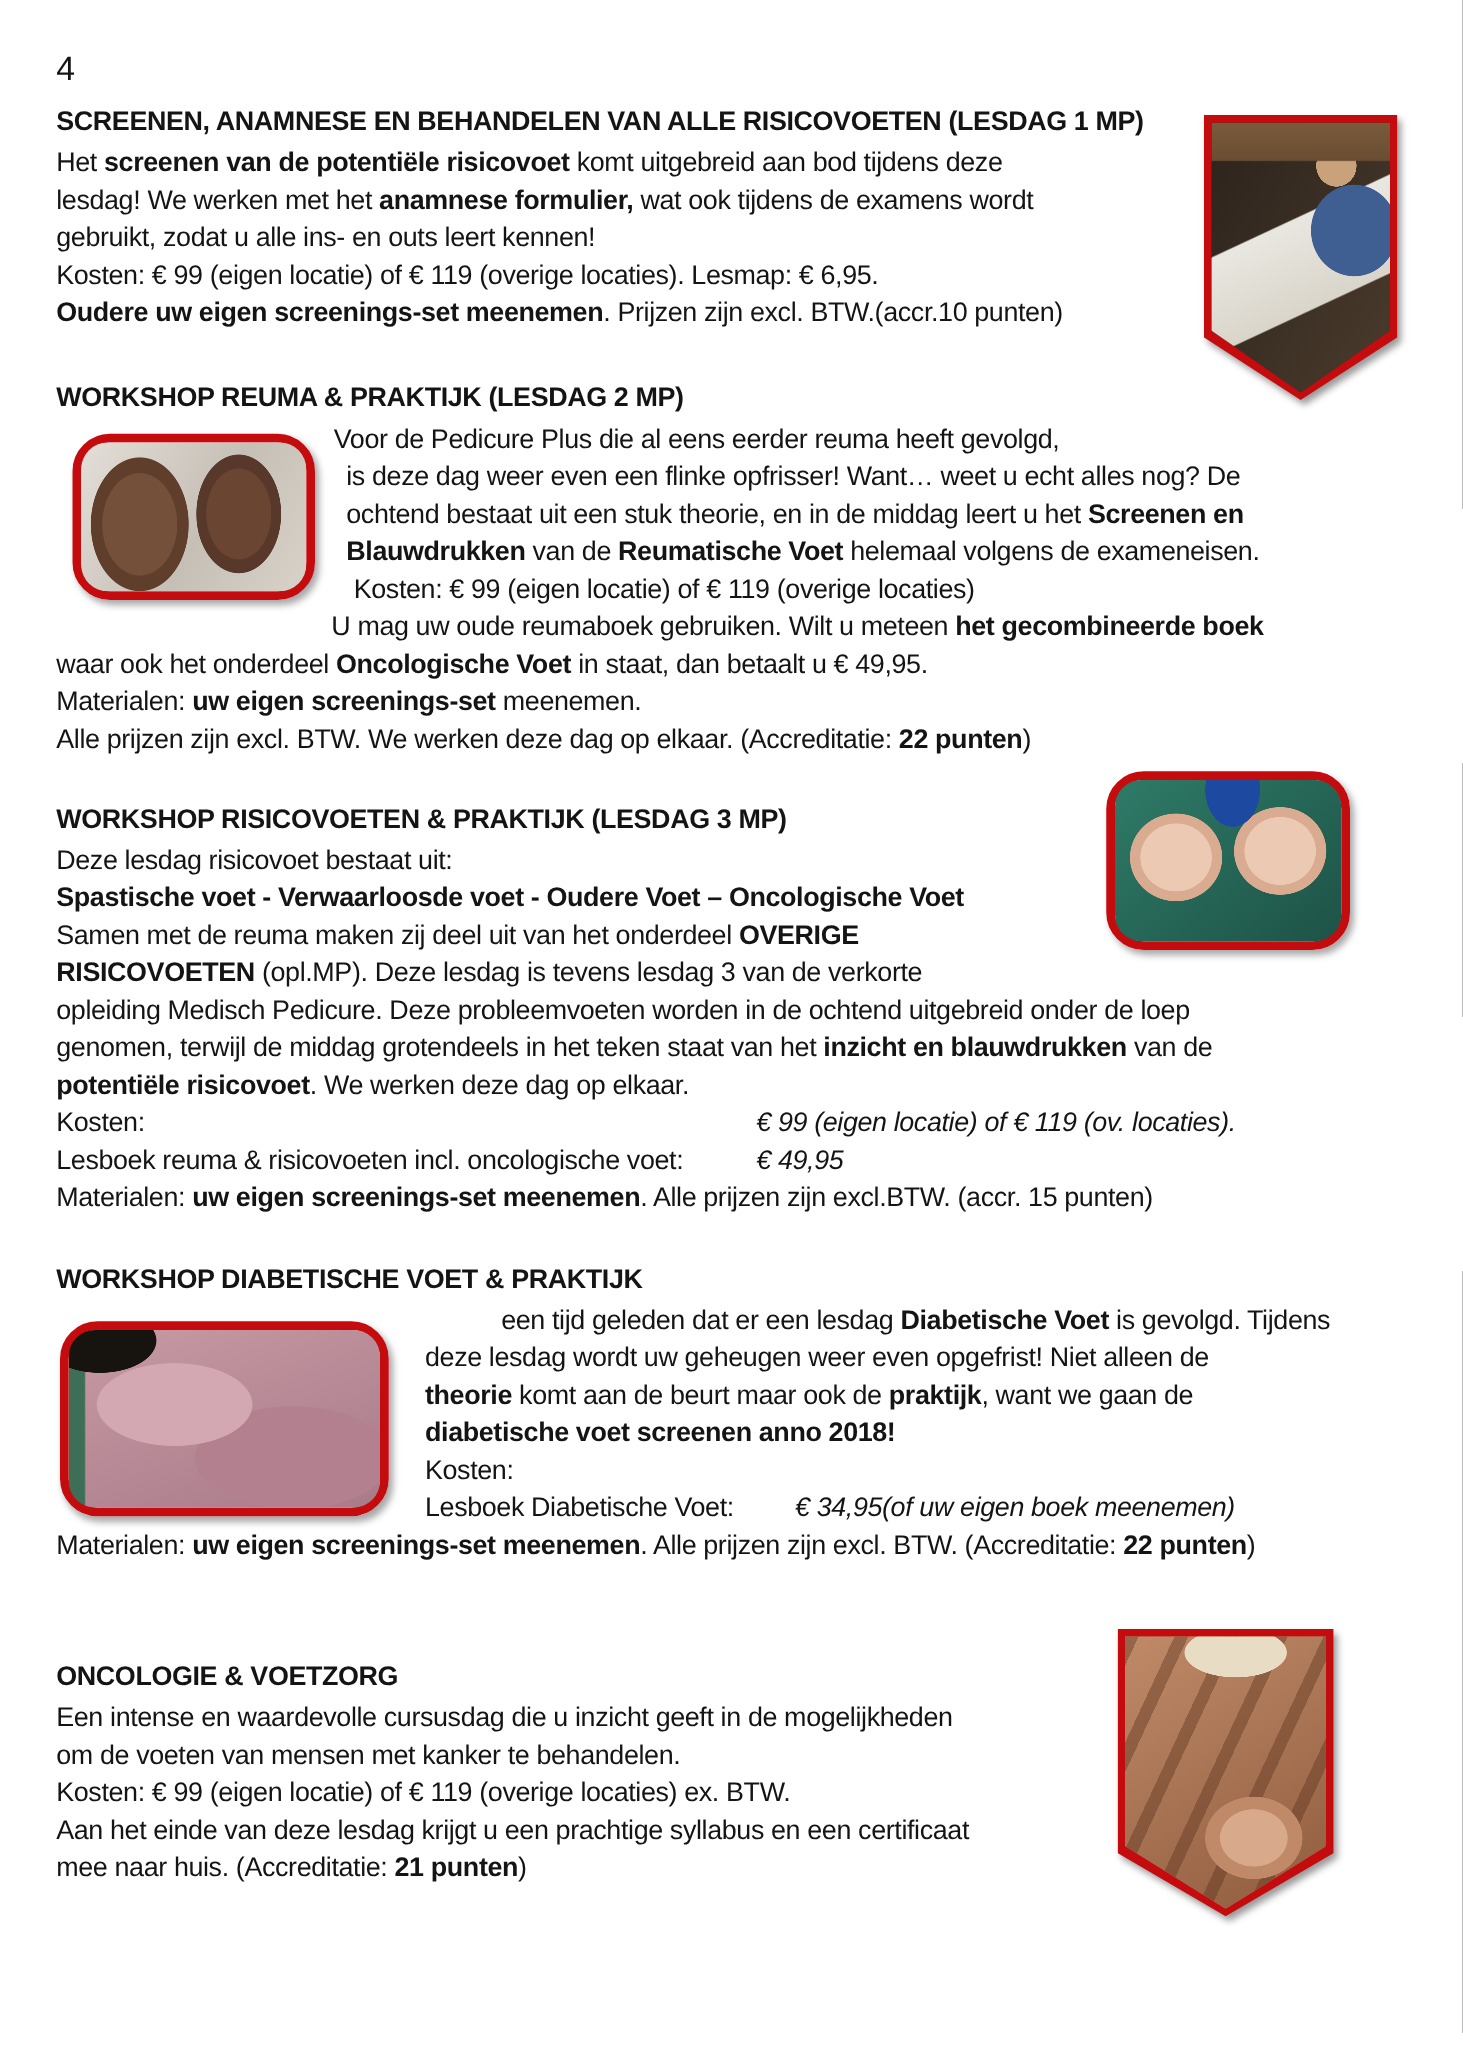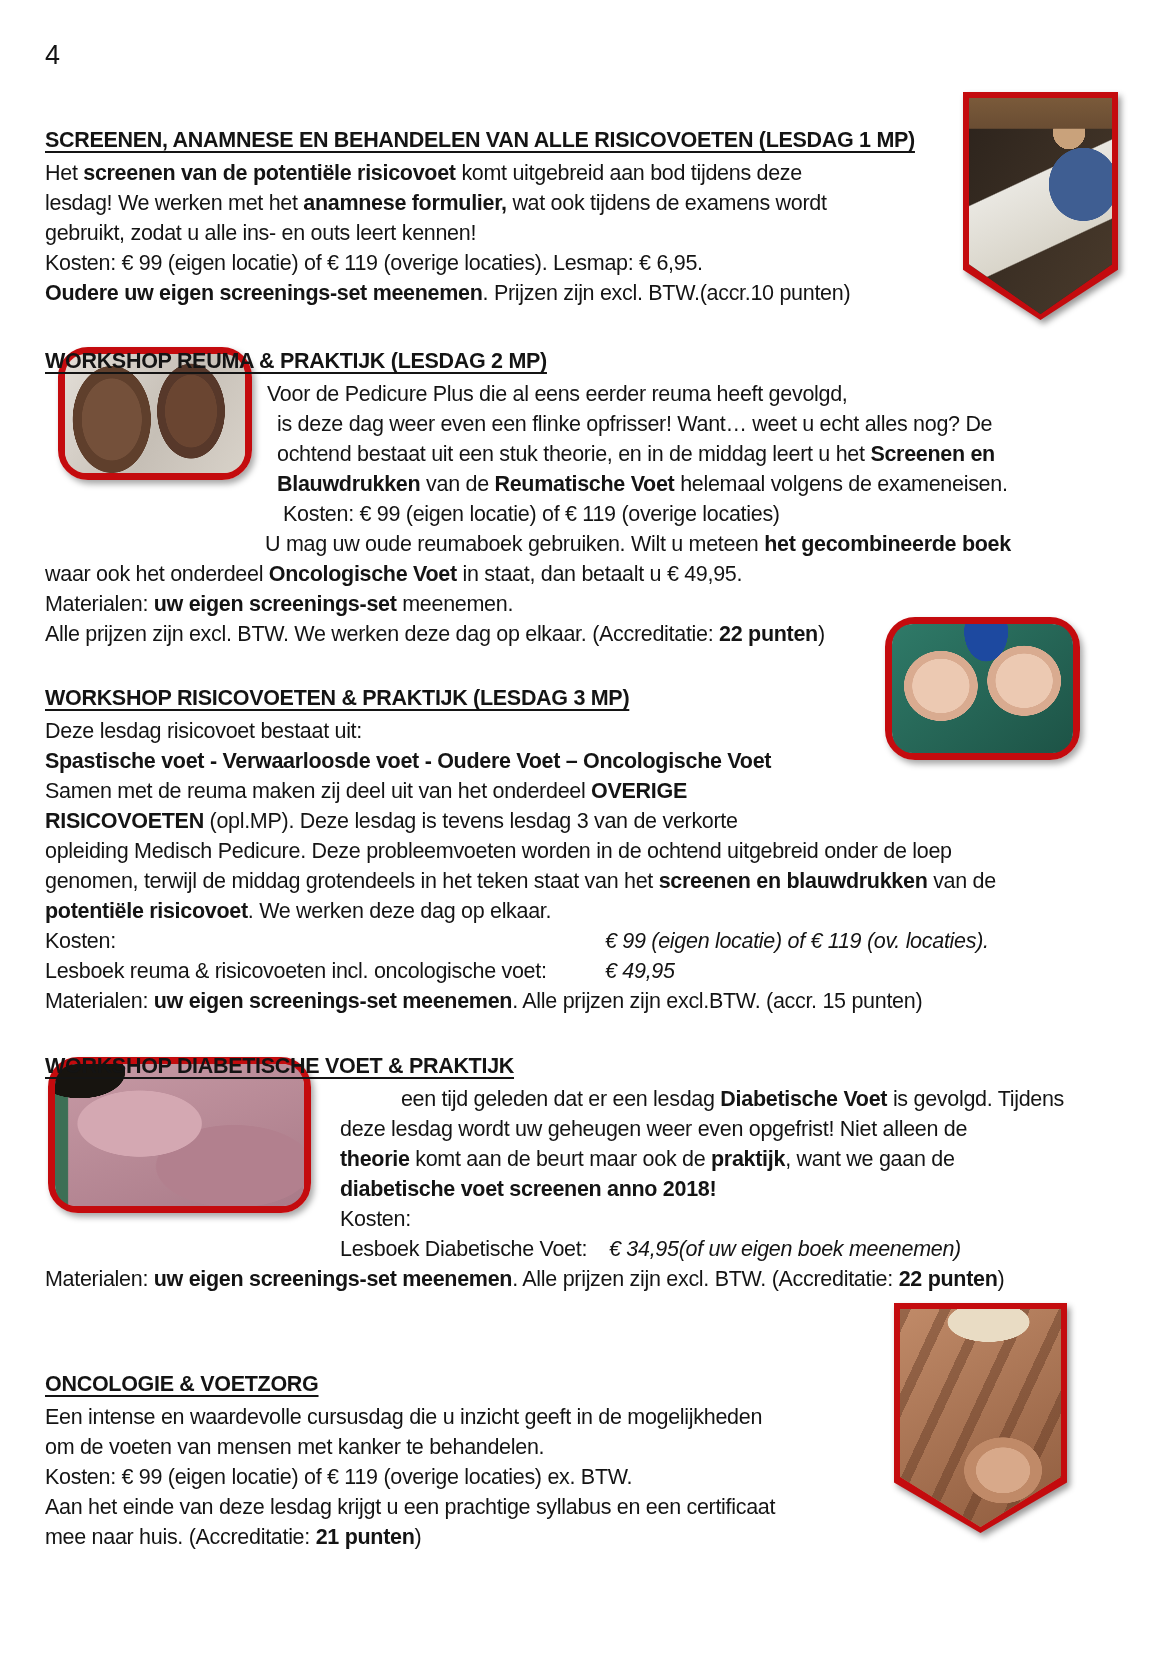--- a/index.html
+++ b/index.html
@@ -5,21 +5,21 @@
   html,body{margin:0;padding:0;background:#888;}
   .page{
     position:relative;width:1170px;height:1654px;margin:0 auto;background:#ffffff;
     font-family:"Liberation Sans",sans-serif;color:#141414;
     font-size:21.5px;letter-spacing:-0.3px;overflow:hidden;
   }
   .pageno{position:absolute;left:45px;top:40px;font-size:27px;}
   .sec{position:absolute;left:45px;right:45px;}
   .hd{
     font-weight:bold;height:33px;line-height:30px;white-space:nowrap;
-    text-decoration:underline;text-decoration-thickness:2.2px;text-underline-offset:4px;margin-top:43px;
+    text-decoration-thickness:2.2px;text-underline-offset:4px;
   }
   .ln{position:relative;height:30px;line-height:30px;white-space:nowrap;}
   .ln .b{font-weight:bold;}
   .ln .abs{position:absolute;top:0;font-style:italic;}
   
   .photo{position:absolute;}
   .rrect{border:7px solid #c40b0e;border-radius:30px;box-shadow:3px 4px 6px rgba(0,0,0,.35);}
   .rrect .ph{position:absolute;inset:0;border-radius:21px;overflow:hidden;}
   .shield{filter:drop-shadow(3px 4px 3px rgba(0,0,0,.4));}
   .shield .shape{
@@ -123,35 +123,35 @@
     <div class="ln"><span>Alle prijzen zijn excl. BTW. We werken deze dag op elkaar. (Accreditatie: </span><span class="b">22 punten</span><span>)</span></div>
   </div>
 
   <div class="sec" style="top:640px;">
     <div class="hd">WORKSHOP RISICOVOETEN &amp; PRAKTIJK (LESDAG 3 MP)</div>
     <div class="ln"><span>Deze lesdag risicovoet bestaat uit:</span></div>
     <div class="ln"><span class="b">Spastische voet - Verwaarloosde voet - Oudere Voet – Oncologische Voet</span></div>
     <div class="ln"><span>Samen met de reuma maken zij deel uit van het onderdeel </span><span class="b">OVERIGE</span></div>
     <div class="ln"><span class="b">RISICOVOETEN</span><span> (opl.MP). Deze lesdag is tevens lesdag 3 van de verkorte</span></div>
     <div class="ln"><span>opleiding Medisch Pedicure. Deze probleemvoeten worden in de ochtend uitgebreid onder de loep</span></div>
-    <div class="ln"><span>genomen, terwijl de middag grotendeels in het teken staat van het </span><span class="b">screenen en blauwdrukken</span><span> van de</span></div>
+    <div class="ln"><span>genomen, terwijl de middag grotendeels in het teken staat van het </span><span class="b">inzicht en blauwdrukken</span><span> van de</span></div>
     <div class="ln"><span class="b">potentiële risicovoet</span><span>. We werken deze dag op elkaar.</span></div>
     <div class="ln"><span>Kosten:</span><span class="abs" style="left: 560px;">€ 99 (eigen locatie) of € 119 (ov. locaties).</span></div>
     <div class="ln"><span>Lesboek reuma &amp; risicovoeten incl. oncologische voet:</span><span class="abs" style="left: 560px;">€ 49,95</span></div>
     <div class="ln"><span>Materialen: </span><span class="b">uw eigen screenings-set meenemen</span><span>. Alle prijzen zijn excl.BTW. (accr. 15 punten)</span></div>
   </div>
 
   <div class="sec" style="top:1008px;">
     <div class="hd">WORKSHOP DIABETISCHE VOET &amp; PRAKTIJK</div>
     <div class="ln" style="padding-left:295px;text-align:center;"><span>een tijd geleden dat er een lesdag </span><span class="b">Diabetische Voet</span><span> is gevolgd. Tijdens</span></div>
     <div class="ln" style="padding-left:295px;"><span>deze lesdag wordt uw geheugen weer even opgefrist! Niet alleen de</span></div>
     <div class="ln" style="padding-left:295px;"><span class="b">theorie</span><span> komt aan de beurt maar ook de </span><span class="b">praktijk</span><span>, want we gaan de</span></div>
     <div class="ln" style="padding-left:295px;"><span class="b">diabetische voet screenen anno 2018!</span></div>
     <div class="ln" style="padding-left:295px;"><span>Kosten:</span></div>
-    <div class="ln" style="padding-left:295px;"><span>Lesboek Diabetische Voet:</span><span class="abs" style="left: 564px;">€ 34,95(of uw eigen boek meenemen)</span></div>
+    <div class="ln" style="padding-left:295px;"><span>Lesboek Diabetische Voet:</span><span class="abs" style="left: 591px;">€ 34,95(of uw eigen boek meenemen)</span></div>
     <div class="ln"><span>Materialen: </span><span class="b">uw eigen screenings-set meenemen</span><span>. Alle prijzen zijn excl. BTW. (Accreditatie: </span><span class="b">22 punten</span><span>)</span></div>
   </div>
 
   <div class="sec" style="top:1326px;">
     <div class="hd">ONCOLOGIE &amp; VOETZORG</div>
     <div class="ln"><span>Een intense en waardevolle cursusdag die u inzicht geeft in de mogelijkheden</span></div>
     <div class="ln"><span>om de voeten van mensen met kanker te behandelen.</span></div>
     <div class="ln"><span>Kosten: € 99 (eigen locatie) of € 119 (overige locaties) ex. BTW.</span></div>
     <div class="ln"><span>Aan het einde  van deze lesdag krijgt u een prachtige syllabus en een certificaat</span></div>
     <div class="ln"><span>mee naar huis. (Accreditatie: </span><span class="b">21 punten</span><span>)</span></div>

